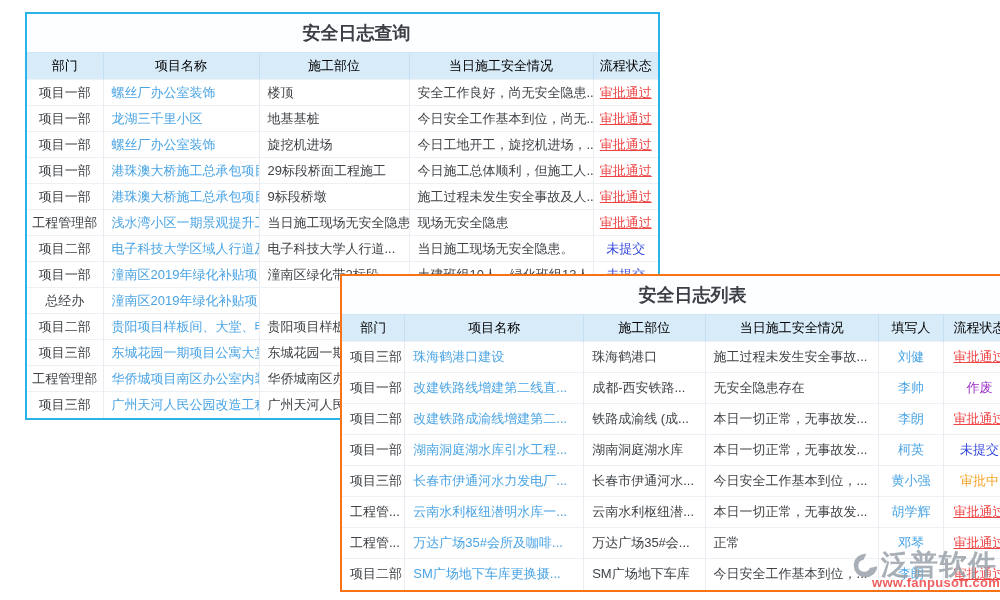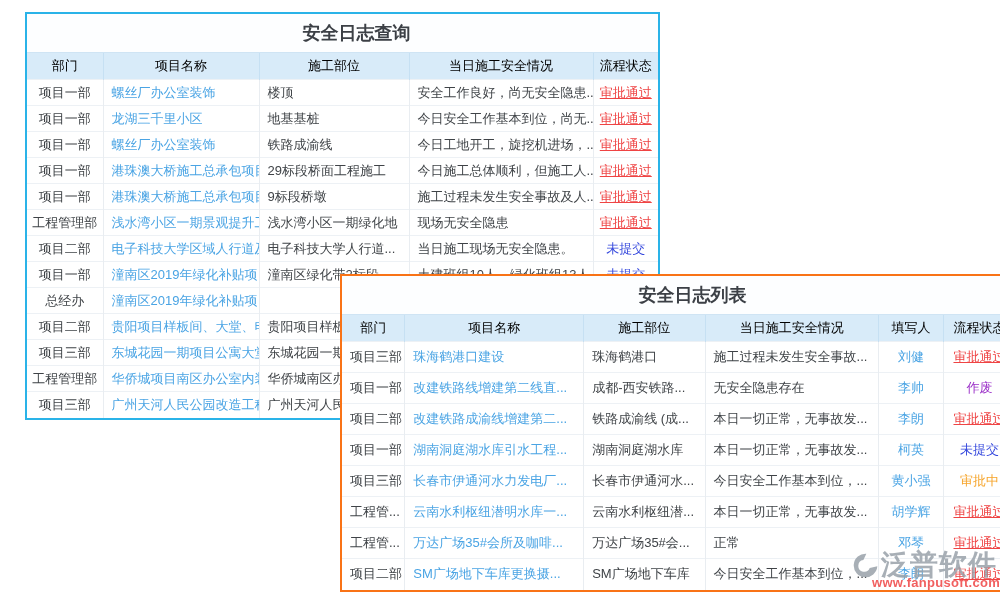--- a/index.html
+++ b/index.html
@@ -122,42 +122,42 @@
         <tr>
           <td class="c-dept"><span>项目一部</span></td>
           <td class="c-project"><span class="link">龙湖三千里小区</span></td>
           <td class="c-part"><span>地基基桩</span></td>
           <td class="c-safety"><span>今日安全工作基本到位，尚无...</span></td>
           <td class="c-status"><span class="status approved">审批通过</span></td>
         </tr>
         <tr>
           <td class="c-dept"><span>项目一部</span></td>
           <td class="c-project"><span class="link">螺丝厂办公室装饰</span></td>
-          <td class="c-part"><span>铁路成渝线</span></td>
+          <td class="c-part"><span>旋挖机进场</span></td>
           <td class="c-safety"><span>今日工地开工，旋挖机进场，...</span></td>
           <td class="c-status"><span class="status approved">审批通过</span></td>
         </tr>
         <tr>
           <td class="c-dept"><span>项目一部</span></td>
           <td class="c-project"><span class="link">港珠澳大桥施工总承包项目</span></td>
           <td class="c-part"><span>29标段桥面工程施工</span></td>
           <td class="c-safety"><span>今日施工总体顺利，但施工人...</span></td>
           <td class="c-status"><span class="status approved">审批通过</span></td>
         </tr>
         <tr>
           <td class="c-dept"><span>项目一部</span></td>
           <td class="c-project"><span class="link">港珠澳大桥施工总承包项目</span></td>
           <td class="c-part"><span>9标段桥墩</span></td>
           <td class="c-safety"><span>施工过程未发生安全事故及人...</span></td>
           <td class="c-status"><span class="status approved">审批通过</span></td>
         </tr>
         <tr>
           <td class="c-dept"><span>工程管理部</span></td>
           <td class="c-project"><span class="link">浅水湾小区一期景观提升工程</span></td>
-          <td class="c-part"><span>浅水湾小区一期绿化地</span></td>
+          <td class="c-part"><span>当日施工现场无安全隐患</span></td>
           <td class="c-safety"><span>现场无安全隐患</span></td>
           <td class="c-status"><span class="status approved">审批通过</span></td>
         </tr>
         <tr>
           <td class="c-dept"><span>项目二部</span></td>
           <td class="c-project"><span class="link">电子科技大学区域人行道及非机动车道</span></td>
           <td class="c-part"><span>电子科技大学人行道...</span></td>
           <td class="c-safety"><span>当日施工现场无安全隐患。</span></td>
           <td class="c-status"><span class="status unsubmitted">未提交</span></td>
         </tr>

